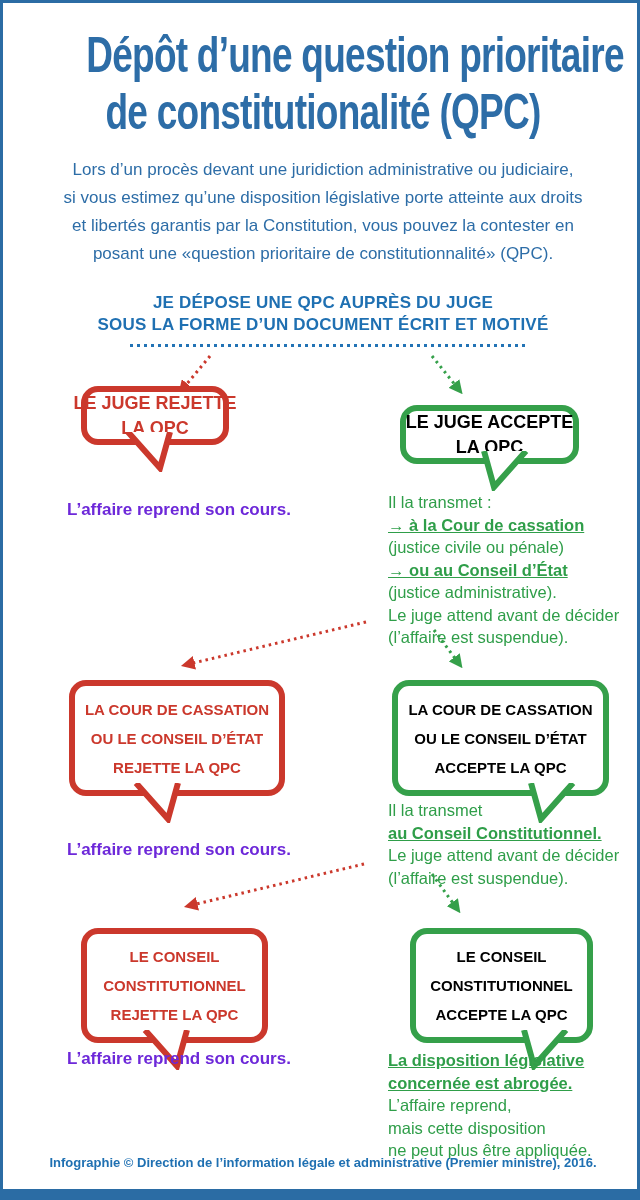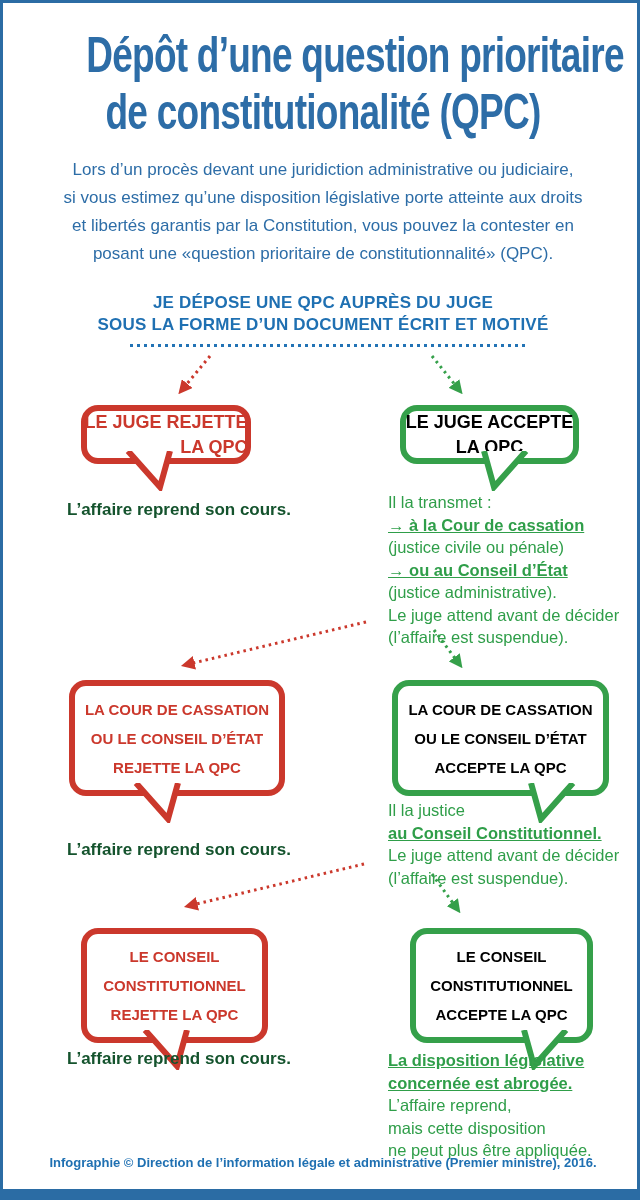--- a/index.html
+++ b/index.html
@@ -34,21 +34,21 @@
   .bubble{position:absolute;box-sizing:border-box;background:#fff;border-radius:17px;
     display:flex;flex-direction:column;align-items:center;justify-content:center;
     text-align:center;font-weight:bold;}
   .bubble div{white-space:nowrap;}
   .bubble.red{border:6px solid #cb382c;color:#cb382c;}
   .bubble.green{border:6px solid #35a04a;color:#000000;}
   .b-r1{font-size:18px;line-height:25px;}
   .b-r23{font-size:15px;line-height:29px;margin-left:8px;}
   .tail{position:absolute;top:calc(100% - 7px);}
   
-  .outcome{position:absolute;color:#14532d;font-weight:bold;font-size:17px;white-space:nowrap;}
+  .outcome{position:absolute;color:#6d28d9;font-weight:bold;font-size:17px;white-space:nowrap;}
   .gblock{position:absolute;color:#2f9e49;font-size:16.5px;line-height:22.5px;width:262px;}
   .gblock div{white-space:nowrap;margin-left:14px;}
   .gblock .b{font-weight:bold;text-decoration:underline;}
   
   .footer{position:absolute;top:1152px;left:0;width:640px;text-align:center;
     color:#1f70b2;font-weight:bold;font-size:13px;}
   .bottombar{position:absolute;left:0;bottom:0;width:100%;height:8px;background:#2b6ca4;}
 </style>
 </head>
 <body>
@@ -83,21 +83,21 @@
       </marker>
     </defs>
     <path d="M207 353 L178 388" stroke="#cb382c" stroke-width="3" fill="none" stroke-dasharray="2.5 4" marker-end="url(#mr)"></path>
     <path d="M429 353 L457 388" stroke="#35a04a" stroke-width="3" fill="none" stroke-dasharray="2.5 4" marker-end="url(#mg)"></path>
     <path d="M363 619 L182 662" stroke="#cb382c" stroke-width="3" fill="none" stroke-dasharray="2.5 4" marker-end="url(#mr)"></path>
     <path d="M431 627 L457 662" stroke="#35a04a" stroke-width="3" fill="none" stroke-dasharray="2.5 4" marker-end="url(#mg)"></path>
     <path d="M361 861 L185 903" stroke="#cb382c" stroke-width="3" fill="none" stroke-dasharray="2.5 4" marker-end="url(#mr)"></path>
     <path d="M429 871 L455 907" stroke="#35a04a" stroke-width="3" fill="none" stroke-dasharray="2.5 4" marker-end="url(#mg)"></path>
   </svg>
 
-  <div class="bubble red b-r1" style="left:78px;top:402px;width:170px;height:59px;text-align:right;">
+  <div class="bubble red b-r1" style="left:78px;top:383px;width:148px;height:59px;">
     <div>
         <div>LE JUGE REJETTE</div>
         <div>LA QPC</div>
       </div>
     <svg class="tail" style="left:35px;" width="56" height="40">
       <path d="M6 0 L38 36 L48 0" fill="#fff" stroke="#cb382c" stroke-width="6"></path>
     </svg>
   </div>
   <div class="bubble green b-r1" style="left:397px;top:402px;width:179px;height:59px;">
     <div>
@@ -136,21 +136,21 @@
         <div>OU LE CONSEIL D’ÉTAT</div>
         <div>ACCEPTE LA QPC</div>
       </div>
     <svg class="tail" style="left:125px;" width="56" height="40">
       <path d="M8 0 L18 36 L50 0" fill="#fff" stroke="#35a04a" stroke-width="6"></path>
     </svg>
   </div>
 
   <div class="outcome" style="left:64px;top:837px;">L’affaire reprend son cours.</div>
   <div class="gblock" style="left:371px;top:796px;">
-      <div>Il la justice</div>
+      <div>Il la transmet</div>
       <div class="b">au Conseil Constitutionnel.</div>
       <div>Le juge attend avant de décider</div>
       <div>(l’affaire est suspendue).</div>
     </div>
 
   <div class="bubble red b-r23" style="left:70px;top:925px;width:187px;height:115px;">
     <div>
         <div>LE CONSEIL</div>
         <div>CONSTITUTIONNEL</div>
         <div>REJETTE LA QPC</div>

